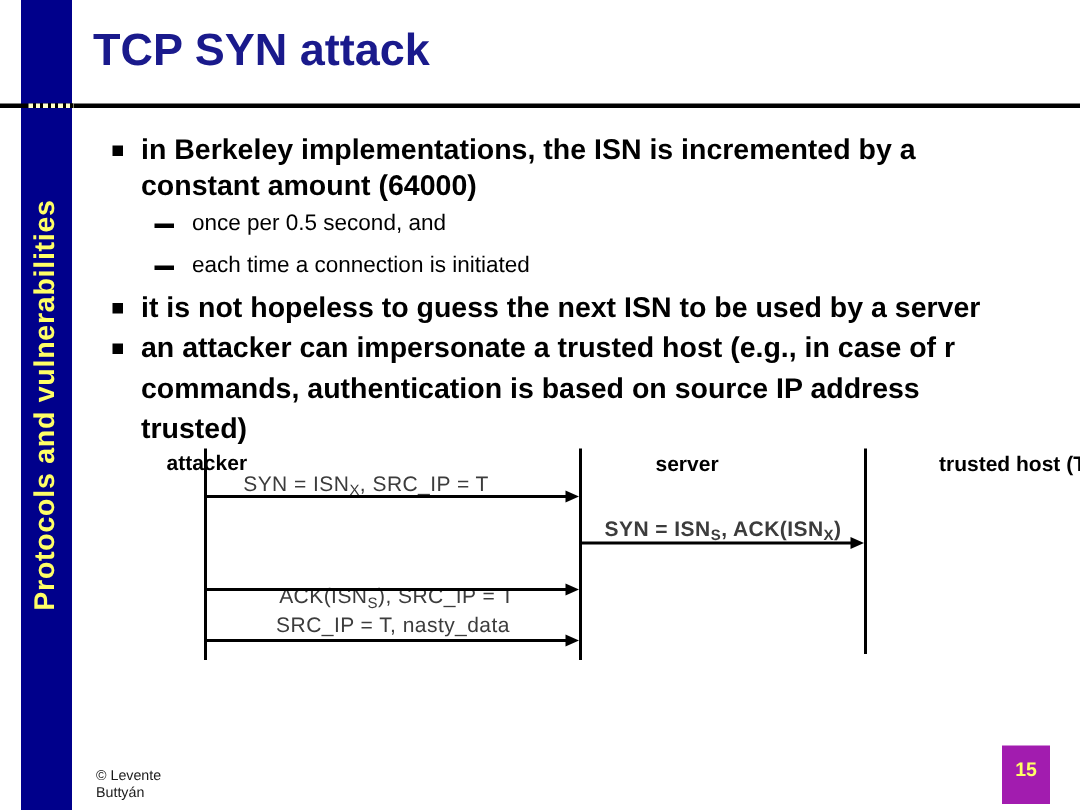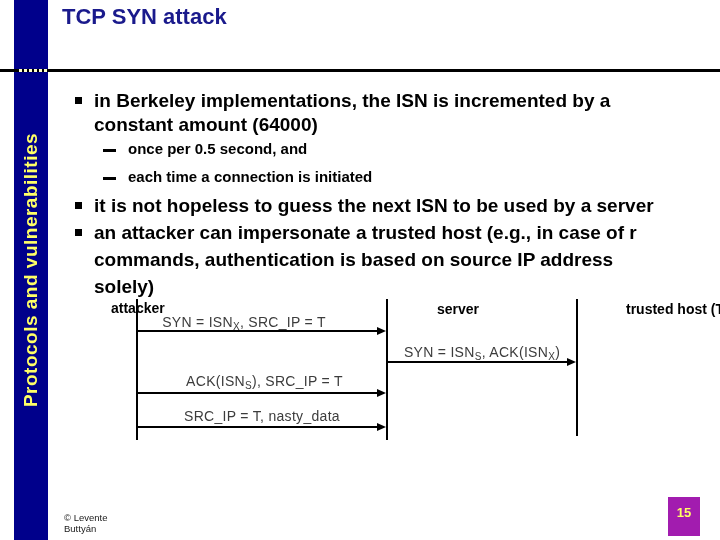--- a/index.html
+++ b/index.html
@@ -7,29 +7,29 @@
        font-family:"Liberation Sans",sans-serif;overflow:hidden;}
   .abs{position:absolute;}
 
   
   .side-bar{left:14px;top:0;width:34px;height:540px;background:#00008B;}
   .side-label{left:50%;top:50%;transform:translate(-50%,-50%) rotate(-90deg);
       white-space:nowrap;color:#FFFF66;font-weight:bold;font-size:19px;
       letter-spacing:.5px;}
 
   
-  .slide-title{left:62px;top:4px;font-size:22px;font-weight:bold;color:#1A1A8C;
+  .slide-title{left:62px;top:17px;font-size:30px;font-weight:bold;color:#1A1A8C;
       letter-spacing:0;white-space:nowrap;}
   .title-rule{left:0;top:69px;width:720px;height:3px;background:#000;}
   .rule-dashes{left:19px;top:69px;width:30px;height:3px;
       background:repeating-linear-gradient(90deg,#FFFFCC 0 3px,#000 3px 5px);}
 
   
   .b-line{font-size:19px;font-weight:bold;color:#000;white-space:nowrap;line-height:1.1;}
-  .sub-line{font-size:15px;font-weight:bold;color:#000;white-space:nowrap;line-height:1.1;}
+  .sub-line{font-size:15px;font-weight:normal;color:#000;white-space:nowrap;line-height:1.1;}
   .sq{width:7px;height:7px;background:#000;}
   .dash{width:13px;height:2.5px;background:#000;}
 
   
   .lifeline{width:2px;background:#000;}
   .ent{font-size:14px;font-weight:bold;color:#000;white-space:nowrap;margin-left:45px;}
   .msg{font-size:14px;font-weight:400;color:#3C3C3C;text-align:center;
        white-space:nowrap;letter-spacing:.3px;}
   .msg sub{font-size:10px;vertical-align:-3px;}
   .aline{height:2px;background:#000;}
@@ -61,45 +61,45 @@
 <div class="abs sub-line" style="left:128px;top:141px;">once per 0.5 second, and</div>
 <div class="abs dash" style="left:103px;top:177px;"></div>
 <div class="abs sub-line" style="left:128px;top:169px;">each time a connection is initiated</div>
 
 <div class="abs sq" style="left:75px;top:202px;"></div>
 <div class="abs b-line" style="left:94px;top:196px;">it is not hopeless to guess the next ISN to be used by a server</div>
 
 <div class="abs sq" style="left:75px;top:229px;"></div>
 <div class="abs b-line" style="left:94px;top:223px;">an attacker can impersonate a trusted host  (e.g., in case of r</div>
 <div class="abs b-line" style="left:94px;top:250px;">commands, authentication is based on source IP address</div>
-<div class="abs b-line" style="left:94px;top:277px;">solely)</div>
+<div class="abs b-line" style="left:94px;top:277px;">trusted)</div>
 
 <div>
 
   <div class="abs ent" style="left:66px;top:300px;">attacker</div>
   <div class="abs ent" style="left:392px;top:301px;">server</div>
   <div class="abs ent" style="left:581px;top:301px;">trusted host (T)</div>
 
   <div class="abs lifeline" style="left:136px;top:299px;height:141px;"></div>
   <div class="abs lifeline" style="left:386px;top:299px;height:141px;"></div>
   <div class="abs lifeline" style="left:576px;top:299px;height:137px;"></div>
 
   <div class="abs msg" style="left:138px;top:314px;width:212px;">
     <span>SYN = ISN</span><sub>X</sub><span>, SRC_IP = T</span>
   </div>
   <div class="abs aline" style="left:138px;top:330px;width:240px;"></div>
   <div class="abs ahead" style="left:377px;top:327px;"></div>
 
-  <div class="abs msg" style="left:388px;top:344px;width:188px;">
+  <div class="abs msg" style="left:388px;top:344px;width:188px;font-weight:bold;">
     <span>SYN = ISN</span><sub>S</sub><span>, ACK(ISN</span><sub>X</sub><span>)</span>
   </div>
   <div class="abs aline" style="left:388px;top:361px;width:180px;"></div>
   <div class="abs ahead" style="left:567px;top:358px;"></div>
 
-  <div class="abs msg" style="left:138px;top:373px;width:253px;">
+  <div class="abs msg" style="left:138px;top:389px;width:253px;">
     <span>ACK(ISN</span><sub>S</sub><span>), SRC_IP = T</span>
   </div>
   <div class="abs aline" style="left:138px;top:392px;width:240px;"></div>
   <div class="abs ahead" style="left:377px;top:389px;"></div>
 
   <div class="abs msg" style="left:138px;top:408px;width:248px;">
     <span>SRC_IP = T, nasty_data</span>
   </div>
   <div class="abs aline" style="left:138px;top:426px;width:240px;"></div>
   <div class="abs ahead" style="left:377px;top:423px;"></div>

